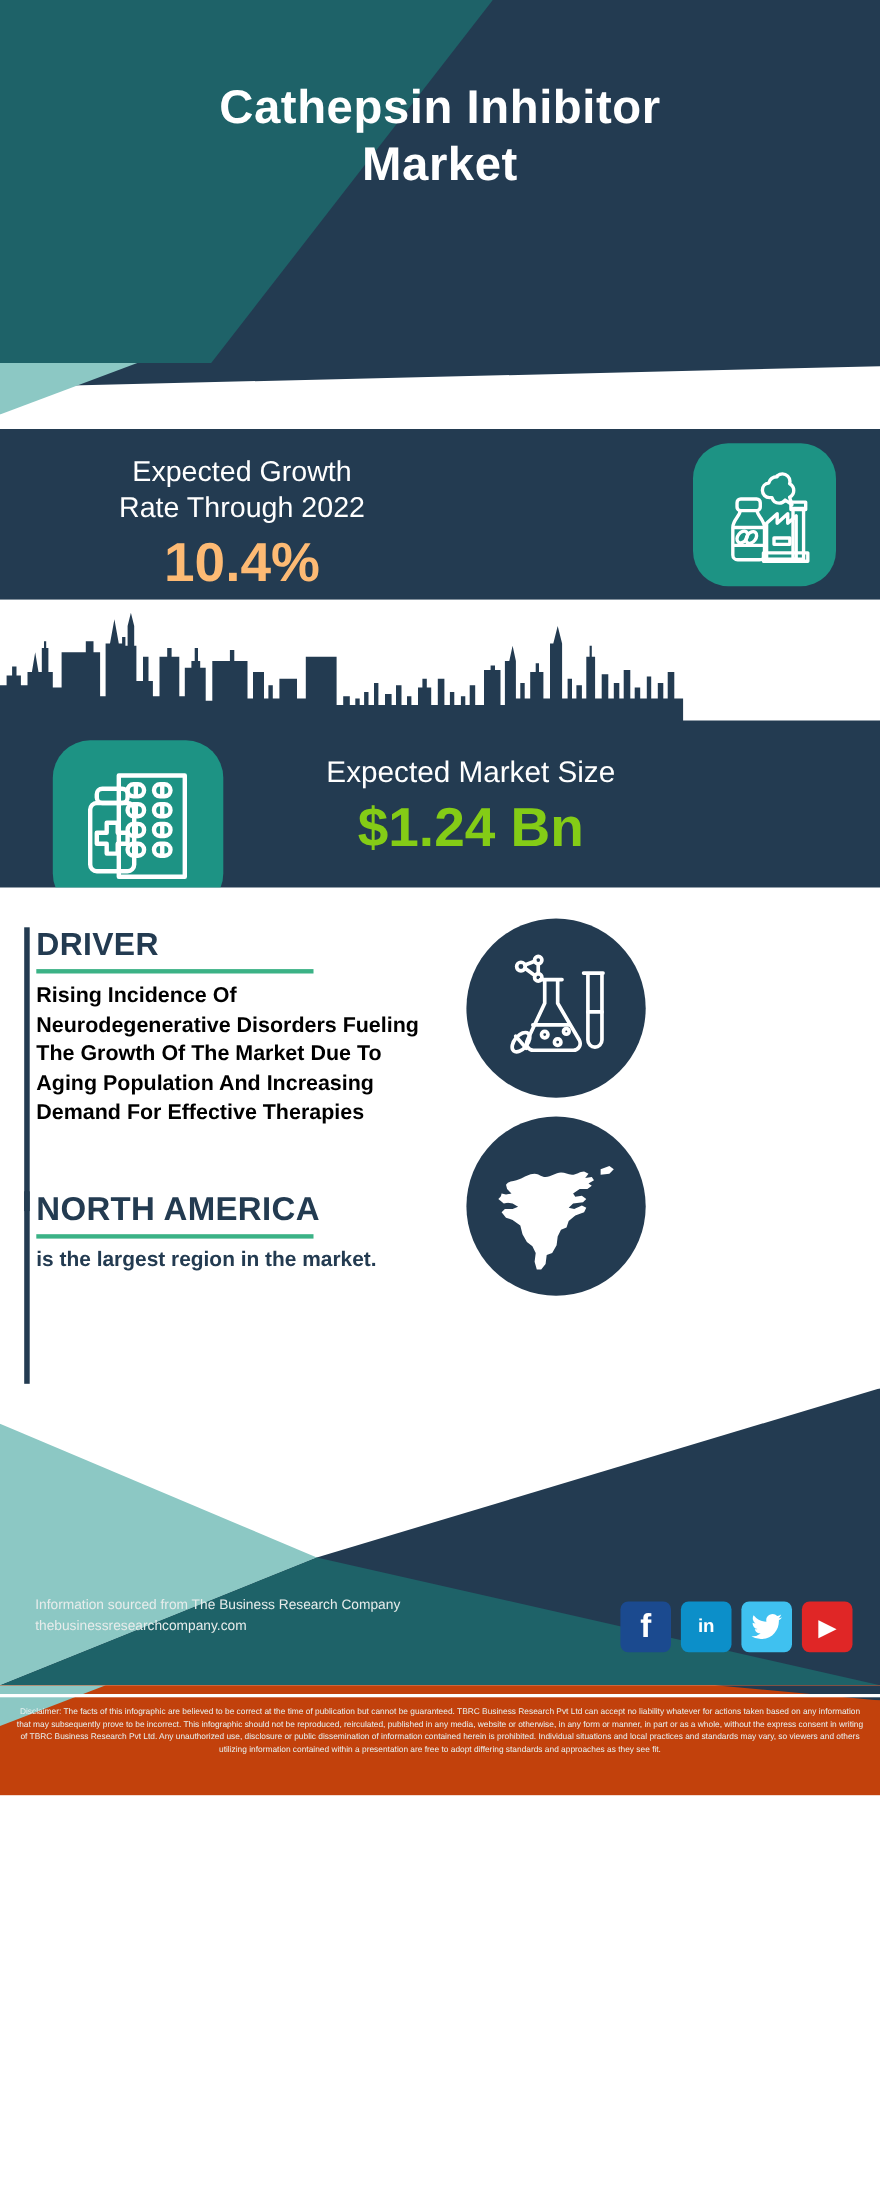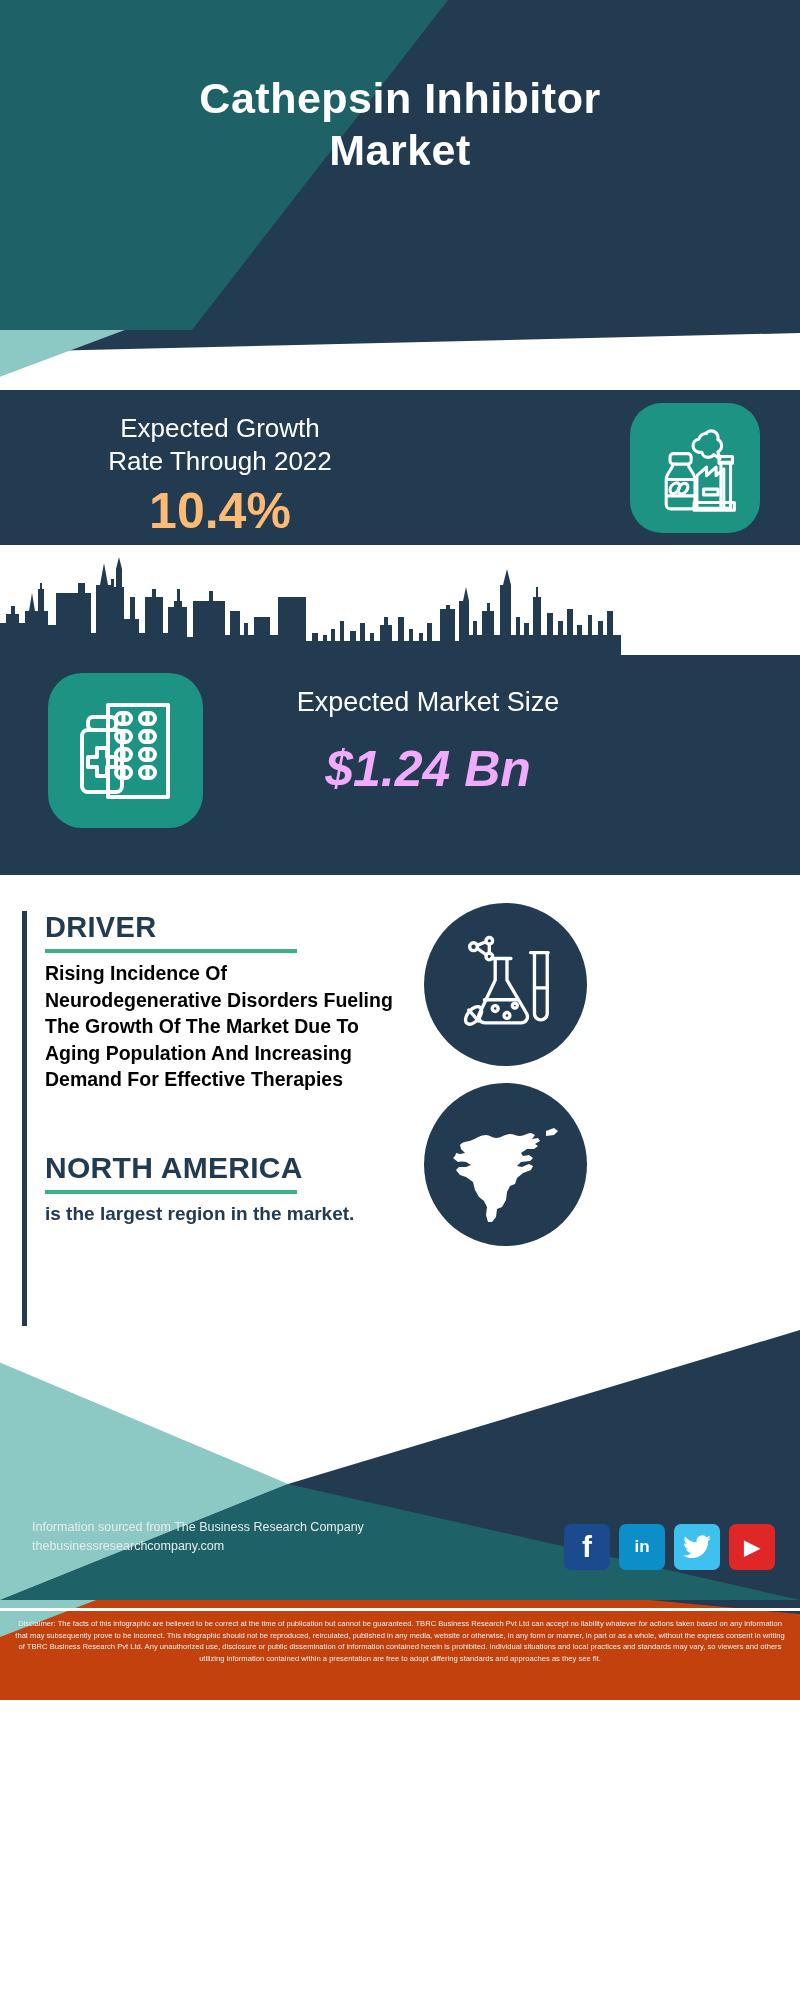--- a/index.html
+++ b/index.html
@@ -24,32 +24,32 @@
 
   
   .growth{position:relative;width:800px;height:155px;background:#233b51;}
   .growth-text{position:absolute;left:30px;top:22px;width:380px;text-align:center;color:#fff;}
   .growth-label{font-size:26px;line-height:33px;}
   .growth-value{font-size:50px;line-height:58px;color:#fdba74;font-weight:bold;margin-top:4px;}
   .icon-box{position:absolute;right:40px;top:13px;width:130px;height:130px;
     background:#1d9384;border-radius:32px;display:flex;align-items:center;justify-content:center;}
 
   
-  .skyline-wrap{position:relative;width:800px;height:330px;background:#233b51;overflow:hidden;}
+  .skyline-wrap{position:relative;width:800px;height:262px;background:#233b51;overflow:hidden;}
   .sky-white{position:absolute;left:0;top:0;width:800px;height:110px;background:#ffffff;}
   .sky-svg{position:absolute;left:0;top:0;width:800px;height:115px;}
   .msize{position:absolute;left:218px;top:140px;width:420px;text-align:center;color:#fff;}
   .msize-label{font-size:27px;line-height:35px;}
-  .msize-value{font-size:50px;line-height:60px;color:#f0abfc;font-weight:bold;margin-top:19px;font-style:italic;}
+  .msize-value{font-size:50px;line-height:60px;color:#84cc16;font-weight:bold;margin-top:2px;}
   .pill-box{position:absolute;left:48px;top:128px;width:155px;height:155px;
     background:#1d9384;border-radius:34px;display:flex;align-items:center;justify-content:center;}
 
   
   .content{position:relative;width:800px;height:455px;background:#ffffff;}
-  .blk{position:absolute;left:22px;padding-left:18px;border-left:5px solid #233b51;width:355px;}
+  .blk{position:absolute;left:22px;padding-left:6px;border-left:5px solid #233b51;width:355px;}
   .blk-title{font-size:29px;font-weight:bold;color:#233b51;letter-spacing:0.3px;}
   .rule{height:4px;background:#3bb286;width:252px;margin:5px 0 7px 0;}
   .blk-body{font-size:19.5px;line-height:26.5px;font-weight:bold;color:#000000;}
   .blk-body-light{font-size:19px;line-height:26px;font-weight:bold;color:#233b51;}
   .circle{position:absolute;border-radius:50%;background:#233b51;
     display:flex;align-items:center;justify-content:center;}
 
   
   .footer{position:relative;width:800px;height:270px;background:#ffffff;overflow:hidden;}
   .f-dark{position:absolute;left:0;top:0;width:800px;height:270px;background:#233b51;

